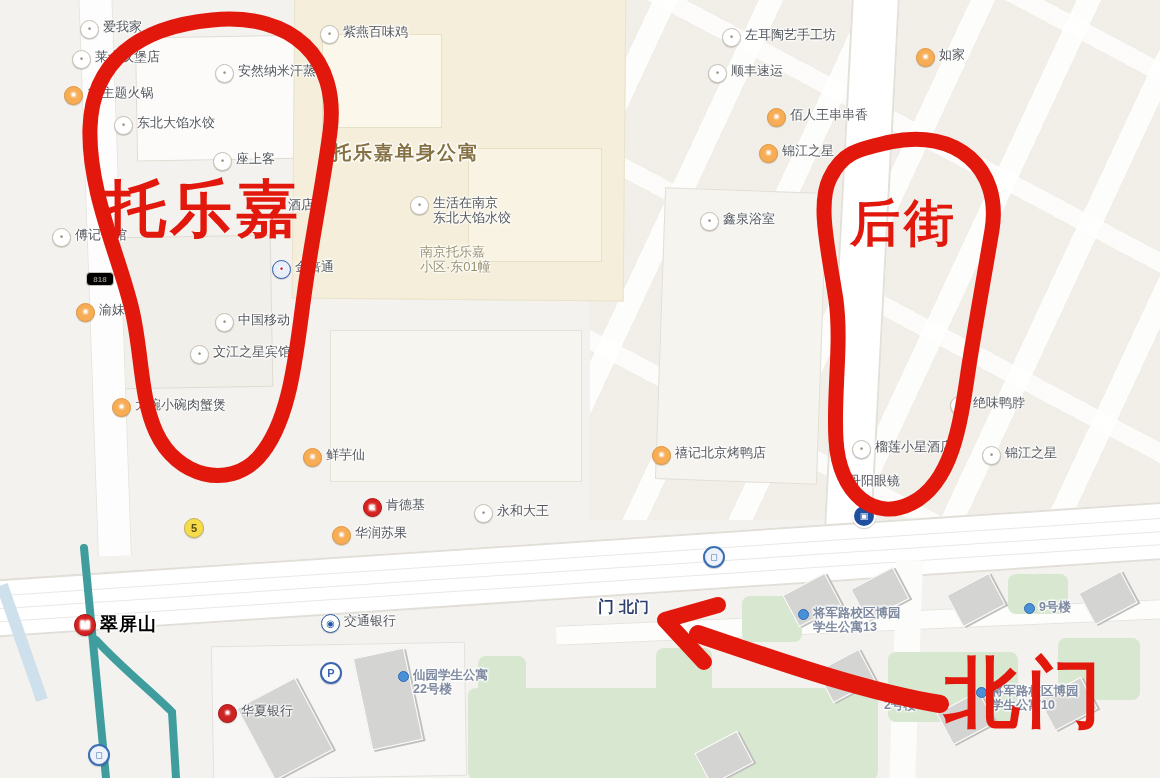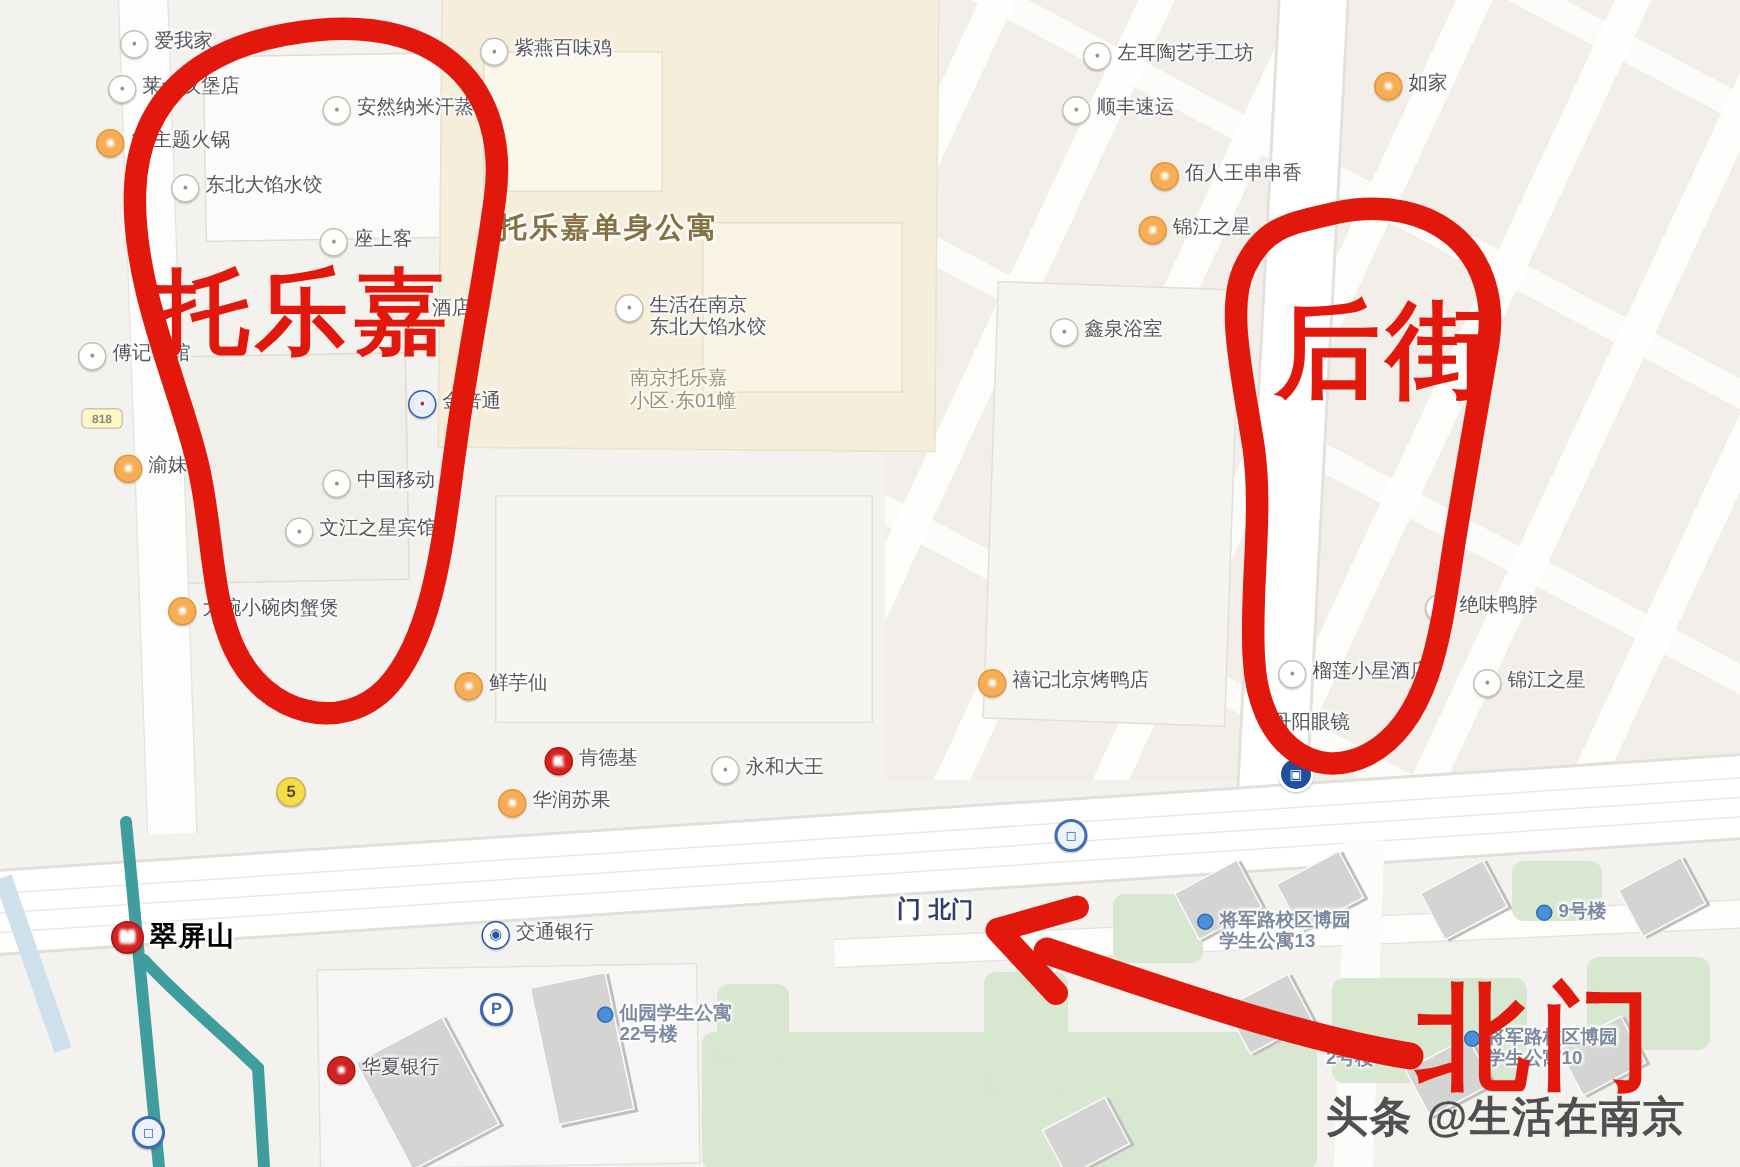--- a/index.html
+++ b/index.html
@@ -58,29 +58,29 @@
   .area-sub{color:#98906f;}
   .dorm{font-size:12.5px;color:#7e8aa0;font-weight:bold;}
   .metro-station .plabel{font-size:18px;color:#000000;font-weight:700;letter-spacing:1px;}
   .poi-gate .plabel{font-size:15px;color:#2c3e6b;font-weight:700;}
   .plabel .l2{display:block;}
   
   .marker{position:absolute;z-index:29;display:flex;align-items:center;justify-content:center;
           border-radius:50%;font-weight:700;box-shadow:0 1px 1px rgba(0,0,0,.2);}
   .m-parking{width:18px;height:18px;background:#fff;border:2px solid #3a66b0;color:#3a66b0;font-size:11px;}
   .m-badge5{width:18px;height:18px;background:#f6dc48;border:1px solid #c9b25a;color:#5a4d12;font-size:11px;}
-  .m-badge818{width:26px;height:12px;background:#fef9c3;border:1px solid #c9c4ba;border-radius:4px;color:#8d897e;font-size:8px;box-shadow:none;}
+  .m-badge818{width:26px;height:12px;background:#000000;border:1px solid #c9c4ba;border-radius:4px;color:#8d897e;font-size:8px;box-shadow:none;margin-left:32px;}
   .m-bus{width:20px;height:20px;background:#1f4fa0;border:2px solid #fff;color:#fff;font-size:9px;}
   .m-entrance{width:18px;height:18px;background:#eef3fb;border:2px solid #3b6fb5;color:#3b6fb5;font-size:9px;}
   
   #red-ink{position:absolute;left:0;top:0;z-index:38;pointer-events:none;}
   .ink-text{position:absolute;z-index:40;font-weight:900;line-height:1;pointer-events:none;
             font-family:"Liberation Sans","DejaVu Sans",sans-serif;}
   #ink-tuolejia{left:104px;top:178px;font-size:62px;letter-spacing:4px;}
-  #ink-houjie{left:850px;top:198px;font-size:70px;letter-spacing:4px;}
+  #ink-houjie{left:850px;top:198px;font-size:50px;letter-spacing:4px;}
   #ink-beimen{left:944px;top:655px;font-size:76px;letter-spacing:6px;}
   
   #watermark{position:absolute;left:884px;top:726px;z-index:50;font-size:28px;font-weight:800;
              color:#424242;letter-spacing:1px;opacity:.92;}
 </style>
 </head>
 <body>
 
 <div id="stage">
 
@@ -303,14 +303,13 @@
   <svg id="red-ink" width="1160" height="778">
     <path fill="none" stroke-width="15" stroke-linecap="round" stroke-linejoin="round" d="M 212,20 C 292,12 340,58 330,132 C 323,186 312,236 304,296 C 296,352 291,422 258,458 C 229,489 177,478 156,432 C 140,397 142,352 132,310 C 120,258 88,192 90,128 C 92,62 138,27 212,20 Z" stroke="#e2180c"></path>
     <path fill="none" stroke-width="15" stroke-linecap="round" stroke-linejoin="round" d="M 890,142 C 956,128 1002,168 992,230 C 985,272 975,326 968,372 C 960,426 952,482 912,503 C 874,522 839,494 836,440 C 833,395 842,345 836,300 C 828,248 817,204 830,178 C 843,151 860,149 890,142 Z" stroke="#e2180c"></path>
     <path fill="none" stroke-width="18" stroke-linecap="round" d="M 940,704 C 872,693 792,666 698,634" stroke="#e2180c"></path>
     <path fill="none" stroke-width="16" stroke-linecap="round" stroke-linejoin="round" d="M 718,605 L 665,620 L 704,662" stroke="#e2180c"></path>
   </svg>
   <div class="ink-text" id="ink-tuolejia" style="color: rgb(226, 24, 12);">托乐嘉</div>
   <div class="ink-text" id="ink-houjie" style="color: rgb(226, 24, 12);">后街</div>
   <div class="ink-text" id="ink-beimen" style="color: rgb(226, 24, 12);">北门</div>
 
-  <div id="watermark">头条 @生活在南京</div>
 </div>
 
 </body></html>

